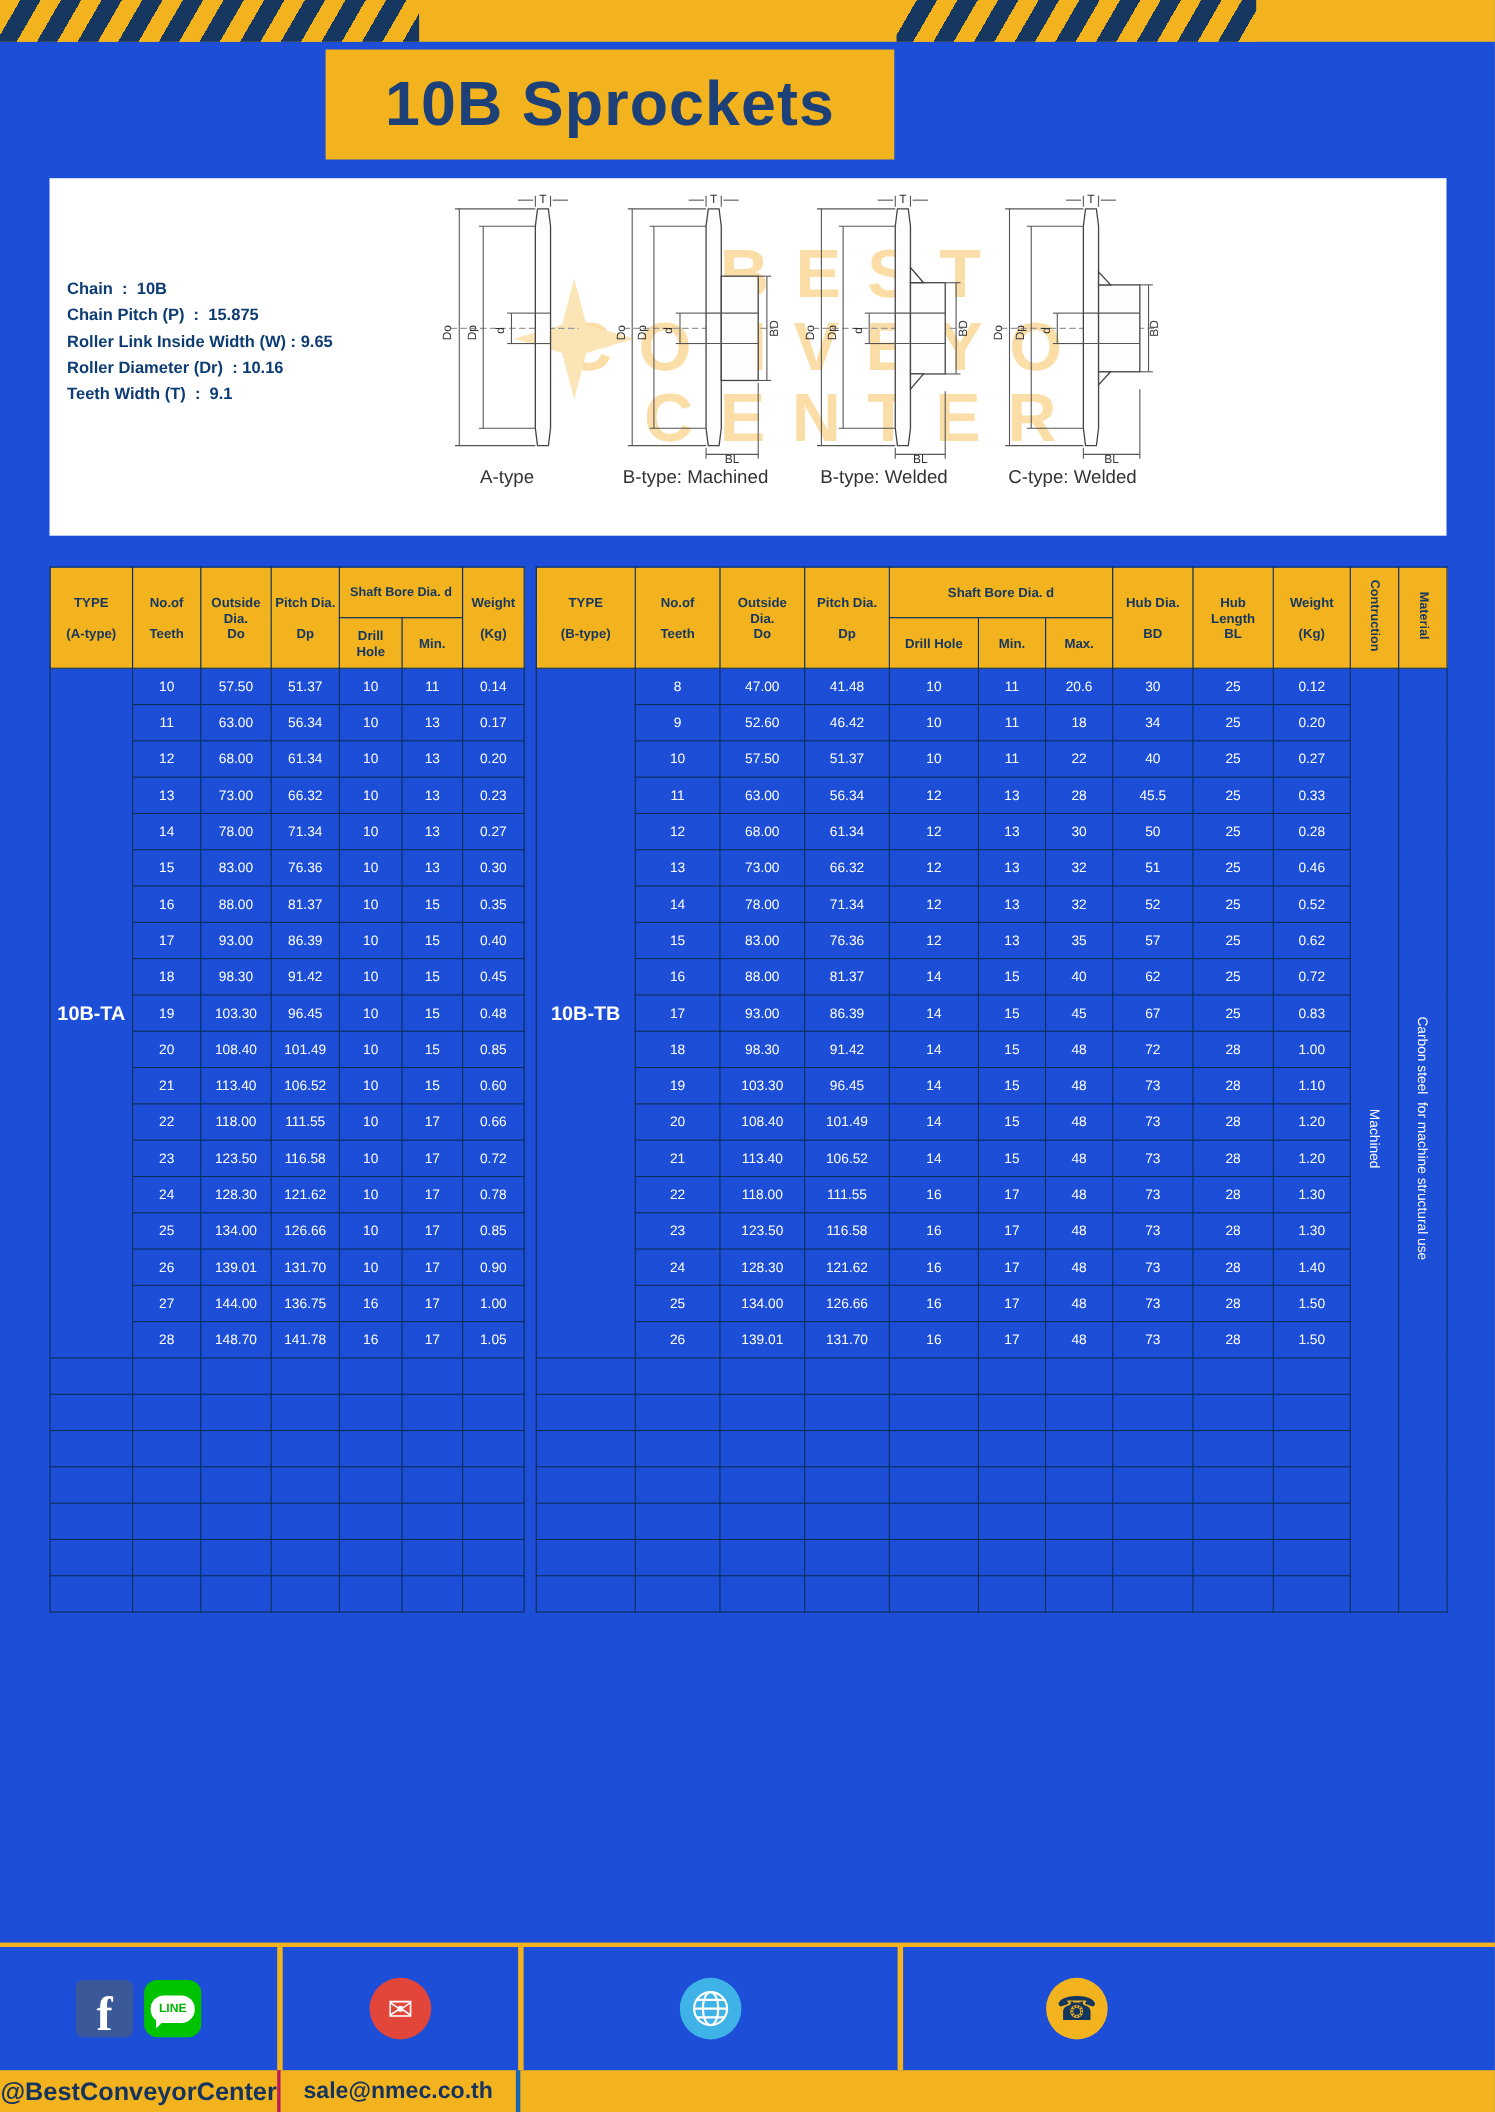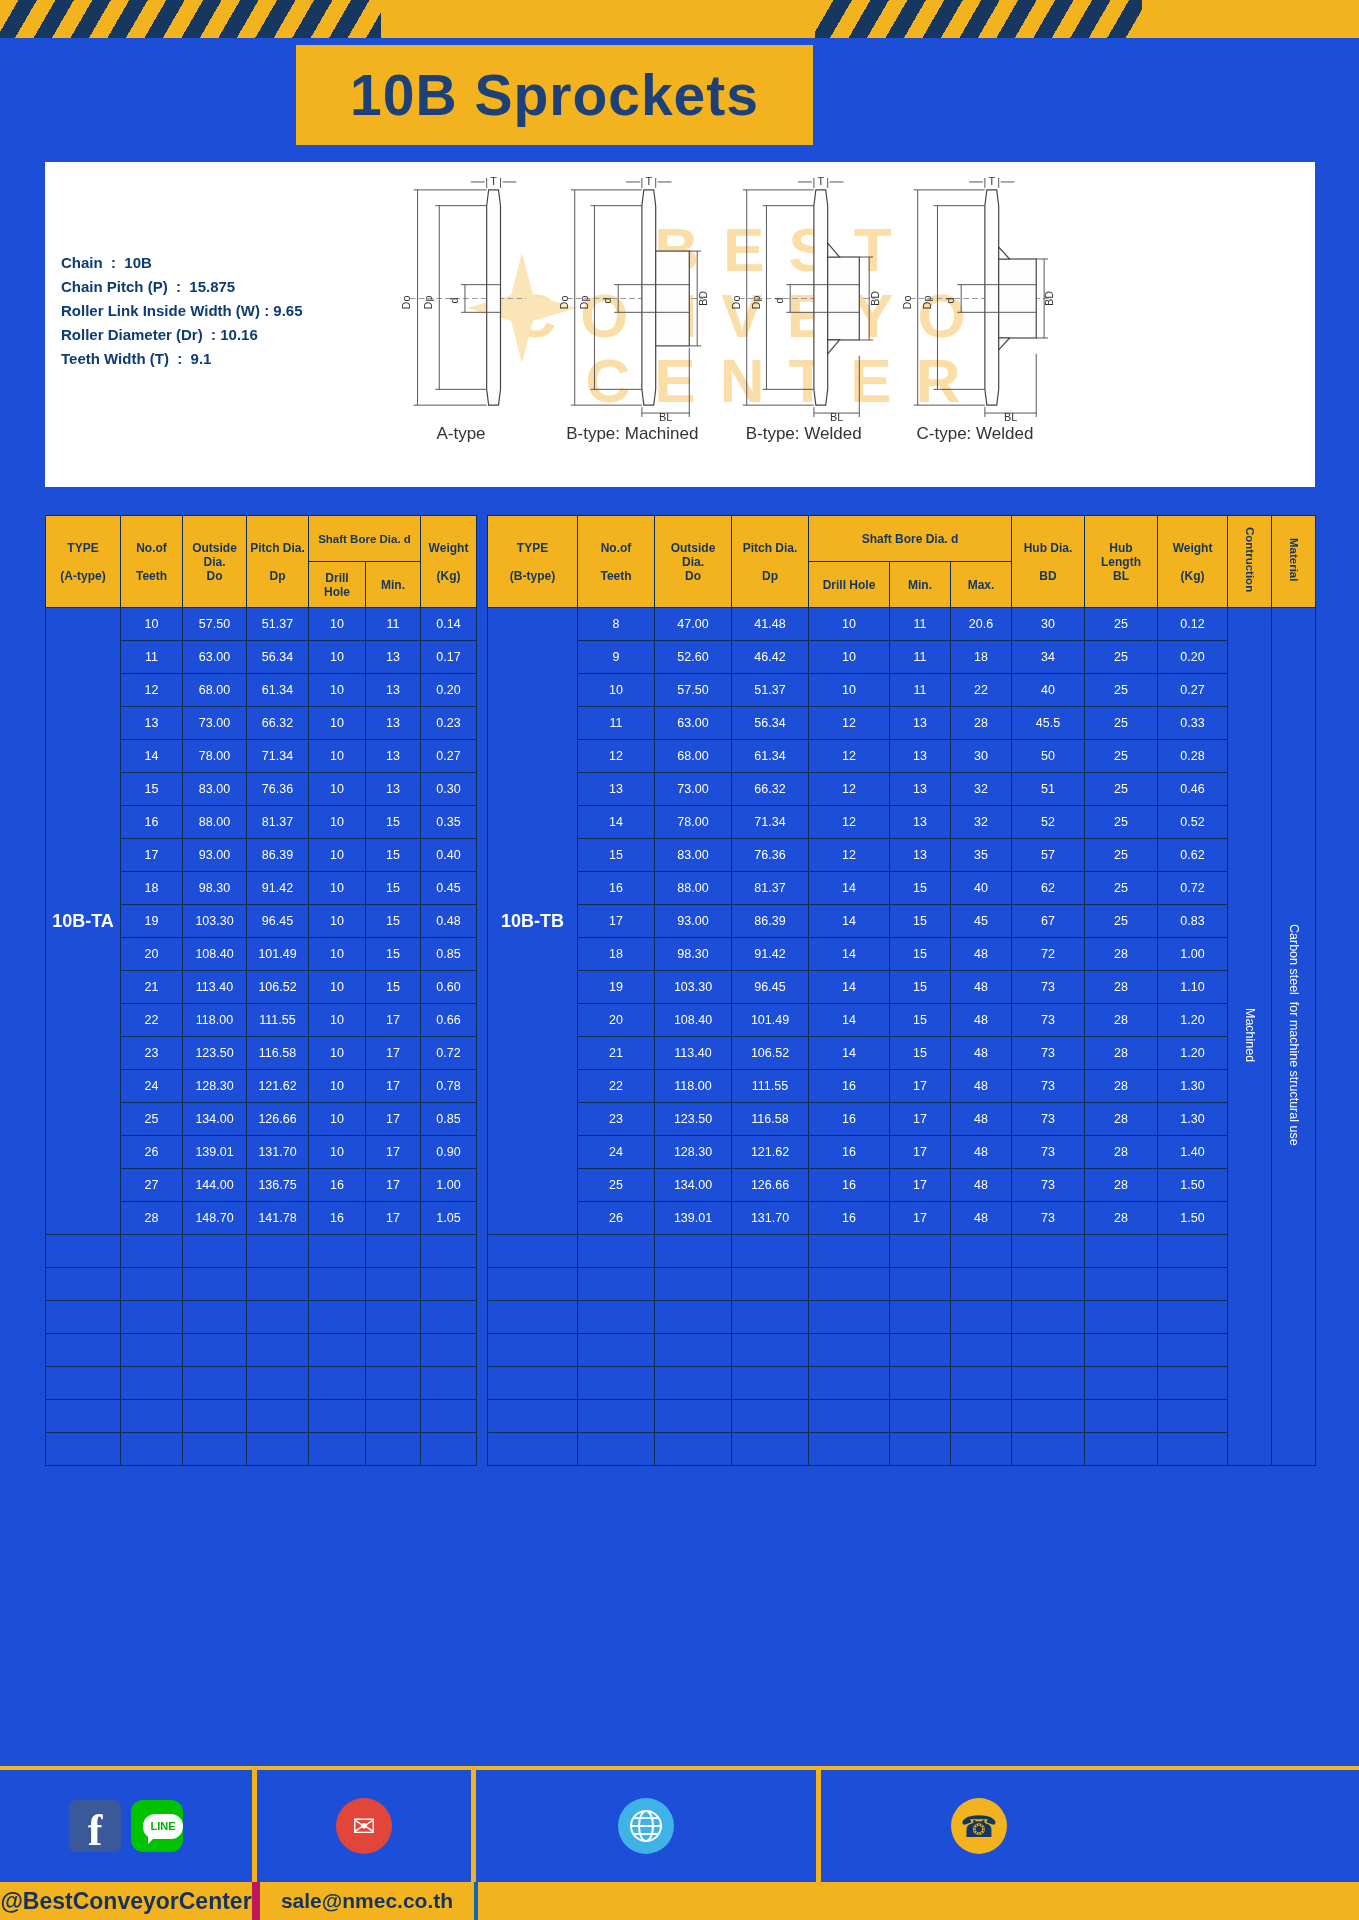--- a/index.html
+++ b/index.html
@@ -55,30 +55,30 @@
   
   .footer{position:absolute;left:0;right:0;bottom:0;}
   .icon-row{display:flex;border-top:4px solid #f2b31e;height:112px;}
   .icon-seg{display:flex;align-items:center;justify-content:center;gap:10px;}
   .icon-seg.s1{width:252px;border-right:5px solid #f2b31e;}
   .icon-seg.s2{width:214px;border-right:5px solid #f2b31e;}
   .icon-seg.s3{width:340px;border-right:5px solid #f2b31e;}
   .icon-seg.s4{flex:1;justify-content:flex-start;padding-left:130px;}
   .textbar{display:flex;background:#f2b31e;height:38px;}
   .text-seg{display:flex;align-items:center;justify-content:center;color:#15335c;font-weight:bold;}
-  .text-seg.s1{width:252px;border-right:8px solid #be185d;font-size:23px;}
+  .text-seg.s1{width:252px;border-right:3px solid #be185d;font-size:23px;}
   .text-seg.s2{width:214px;border-right:4px solid #1365b4;font-size:21px;}
   .text-seg.s3{width:340px;border-right:4px solid #1365b4;font-size:23px;}
   .text-seg.s4{flex:1;font-size:23px;}
 
   .fb-icon{width:52px;height:52px;border-radius:7px;background:#3b5998;color:#fff;display:flex;
            align-items:flex-end;justify-content:center;font-size:44px;font-weight:bold;
            font-family:"Liberation Serif",serif;line-height:0.95;overflow:hidden;}
   .line-icon{position:relative;width:52px;height:52px;border-radius:12px;background:#00c300;
-           display:flex;align-items:center;justify-content:flex-end;}
+           display:flex;align-items:center;justify-content:center;}
   .line-bubble{position:relative;width:40px;height:25px;border-radius:12px;background:#fff;color:#00b300;
            font-size:11px;font-weight:bold;display:flex;align-items:center;justify-content:center;}
   .line-bubble::after{content:"";position:absolute;left:5px;bottom:-5px;width:0;height:0;
            border:5px solid transparent;border-top-color:#fff;border-left-color:#fff;}
   .round-icon{width:56px;height:56px;border-radius:50%;display:flex;align-items:center;justify-content:center;}
   .mail-icon{background:#e2453a;color:#fff;font-size:28px;}
   .globe-icon{background:#3fb3e8;}
   .phone-icon{background:#f2b31e;color:#14365f;font-size:30px;}
 </style>
 </head>

